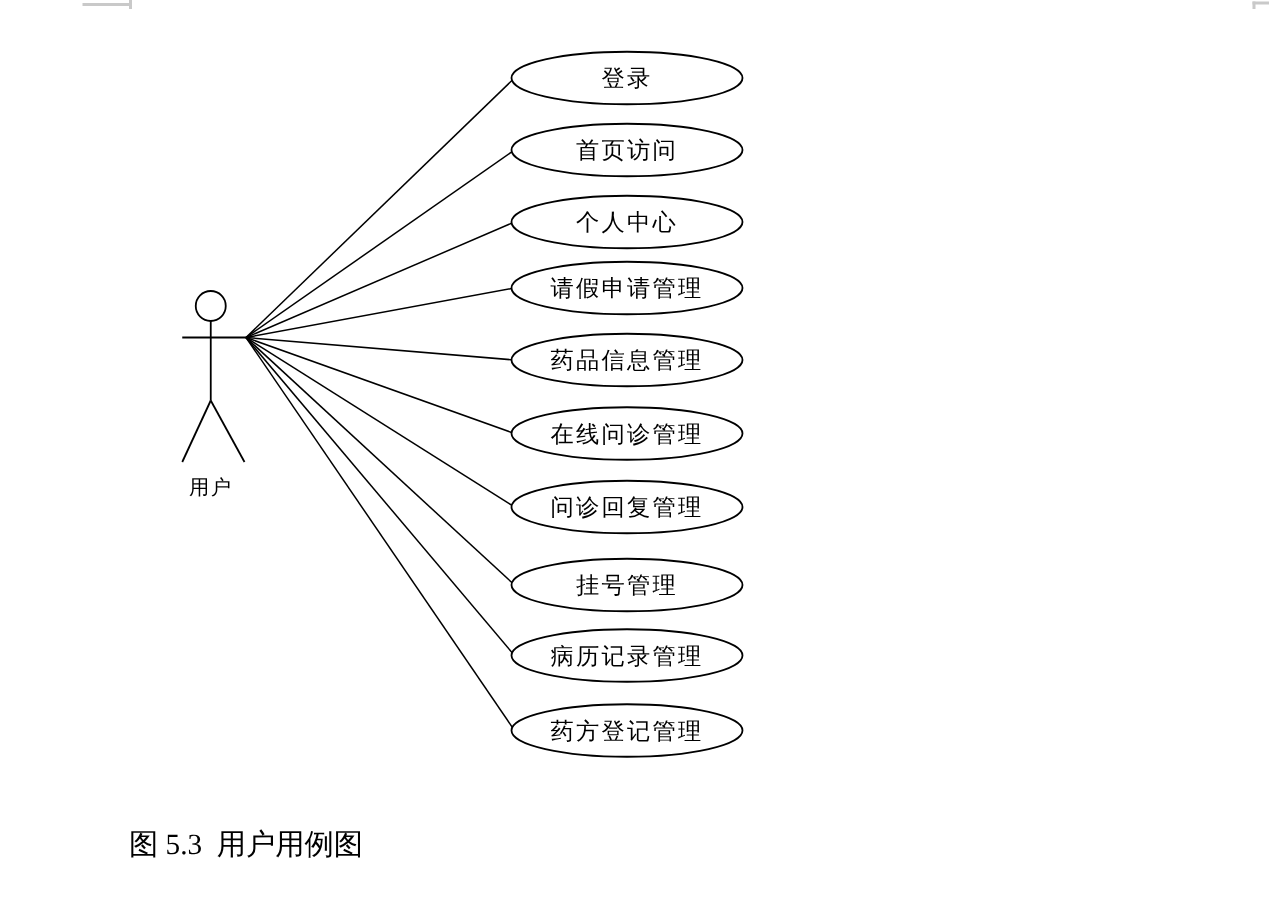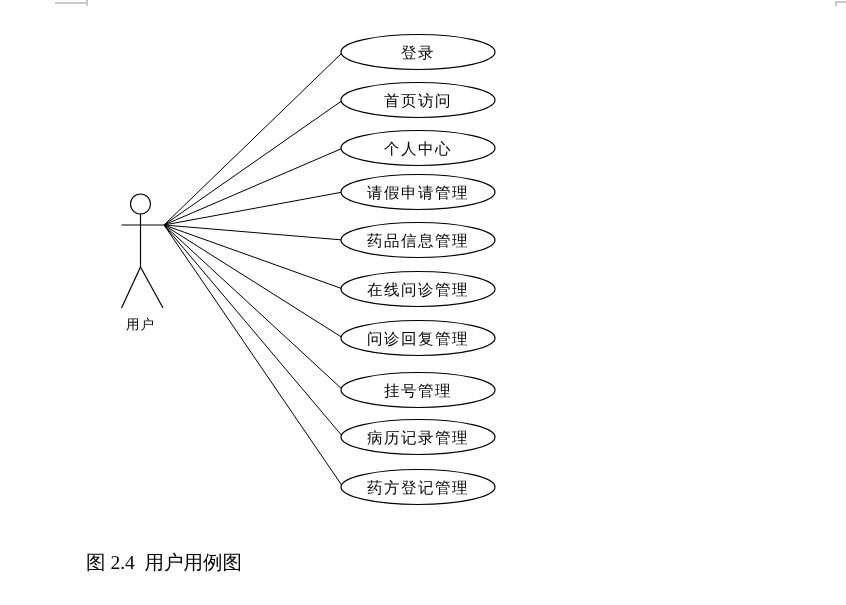--- a/index.html
+++ b/index.html
@@ -129,15 +129,15 @@
       <text class="usecase-text" x="418" y="442.5" text-anchor="middle">病历记录管理</text>
     </g>
 
     <g>
       <ellipse cx="418" cy="487" rx="77" ry="17.5" fill="#ffffff" stroke="#000000" stroke-width="1.2"></ellipse>
       <text class="usecase-text" x="418" y="492.5" text-anchor="middle">药方登记管理</text>
     </g>
 
   </svg>
 
-  <div class="caption">图 2.4  用户用例图</div>
+  <div class="caption">图 5.3  用户用例图</div>
 
 </div>
 
 </body></html>

